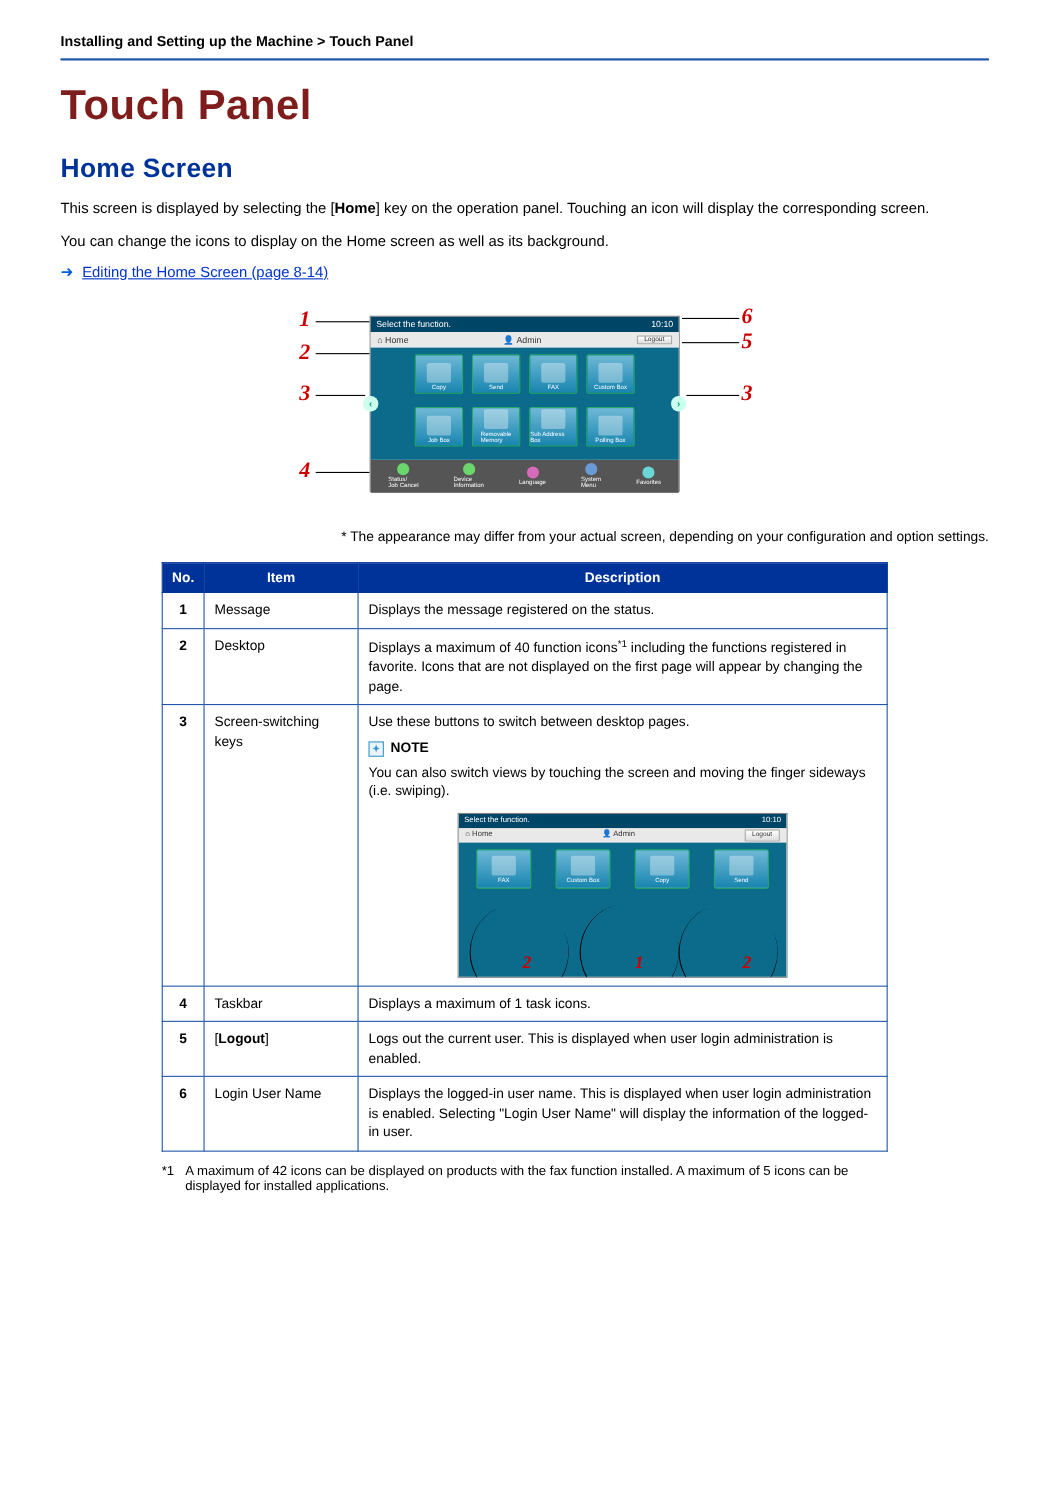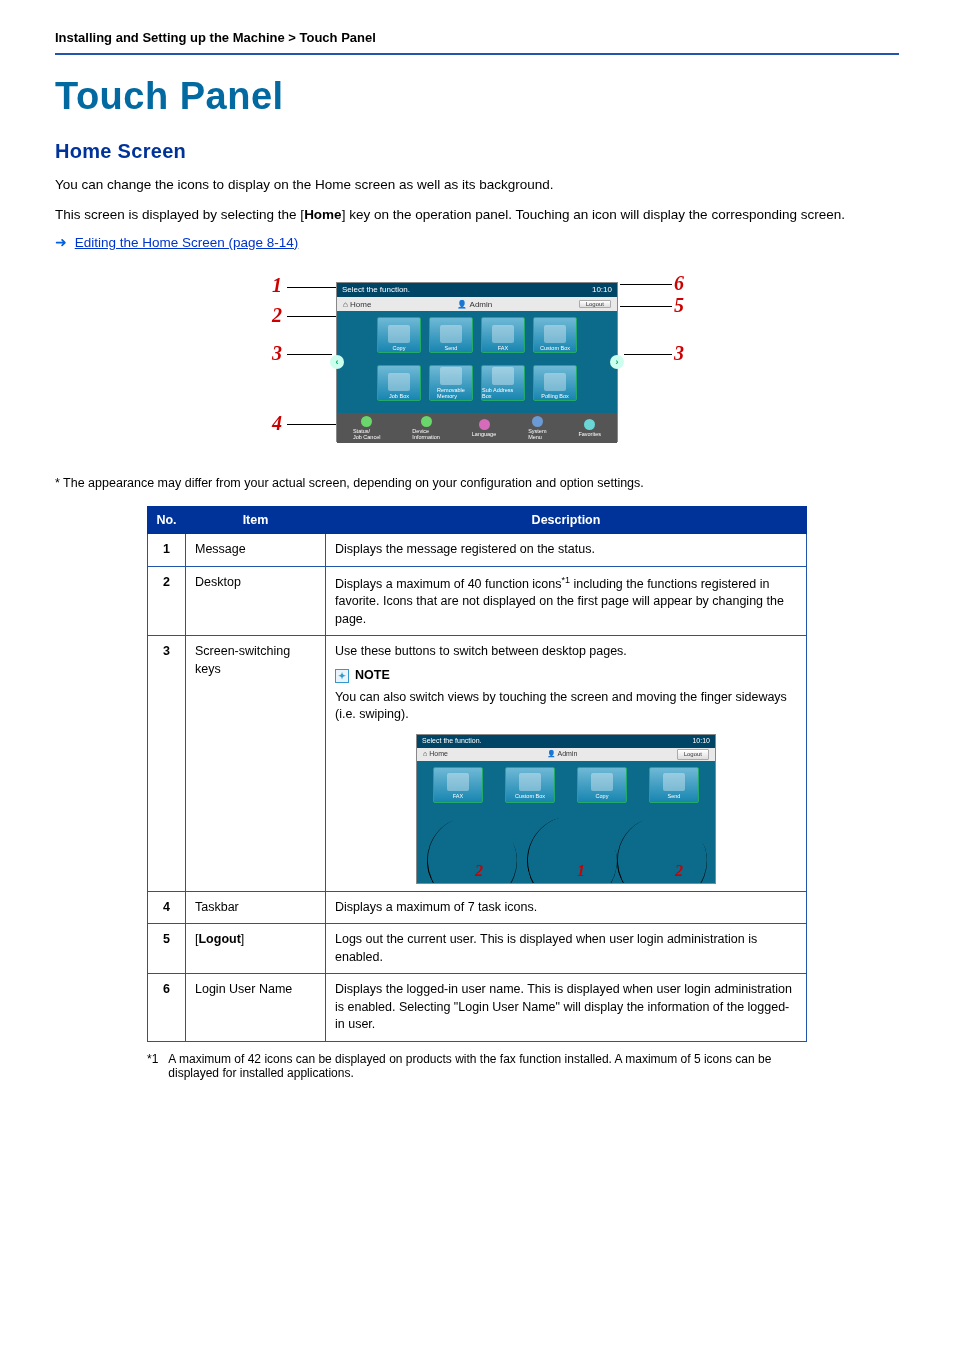--- a/index.html
+++ b/index.html
@@ -21,28 +21,28 @@
     }
     .hr {
       border: none;
       border-top: 2px solid #2255aa;
       margin-bottom: 20px;
     }
     .title-main {
       font-family: Arial, Helvetica, sans-serif;
       font-weight: 900;
       font-size: 38px;
-      color: #0369a1;
+      color: #7f1d1d;
       margin-bottom: 22px;
       letter-spacing: 0.5px;
     }
     .title-section {
       font-family: Arial, Helvetica, sans-serif;
       font-weight: 900;
-      font-size: 20px;
+      font-size: 24px;
       color: #003399;
       margin-bottom: 12px;
       letter-spacing: 0.3px;
     }
     .para {
       font-size: 13.5px;
       line-height: 1.45;
       margin-bottom: 10px;
     }
     .link-row {
@@ -77,21 +77,21 @@
     .s-mid { background:#0c6b8a; height:102px; position:relative; }
     .s-bot { background:#555; height:30px; display:flex; justify-content:space-around; align-items:center; }
     .appicon { width:44px; height:36px; background:linear-gradient(#6fb8d6,#1885b0); border:1px solid #2a6; border-radius:2px; display:inline-flex; flex-direction:column; align-items:center; justify-content:flex-end; font-size:5.5px; color:#fff; padding-bottom:1px; }
     .appicon .ic { width:22px; height:18px; background:rgba(255,255,255,0.35); border-radius:2px; margin-bottom:2px; }
     .approw { position:absolute; display:flex; gap:8px; justify-content:center; width:100%; }
     .navbtn { position:absolute; width:14px; height:14px; border-radius:50%; background:#cfe; color:#0a6; font-weight:bold; display:flex; align-items:center; justify-content:center; font-size:9px; top:44px; }
     .taskitem { display:flex; flex-direction:column; align-items:center; font-size:5.5px; color:#fff; }
     .taskitem .dot { width:11px; height:11px; border-radius:50%; background:#82d; margin-bottom:1px;}
     .logoutbtn{ font-size:6px; background:linear-gradient(#fff,#ddd); color:#333; border:1px solid #aaa; padding:0 6px; border-radius:1px;}
     .note-appearance {
-      text-align:left; font-size:12.5px; margin: 12px 0 16px 0;
+      text-align:right; font-size:12.5px; margin: 12px 0 16px 0;
     }
     table.data {
       border-collapse: collapse;
       margin: 0 auto;
       width: 660px;
       font-size: 12.5px;
     }
     table.data th {
       background: #003399; color:#fff; font-weight:bold;
       border:1px solid #003399; padding:6px 8px; text-align:center;
@@ -120,24 +120,24 @@
 </head>
 <body>
 
 <div class="page">
   <div class="breadcrumb">Installing and Setting up the Machine &gt; Touch Panel</div>
   <hr class="hr">
 
   <h1 class="title-main">Touch Panel</h1>
   <h2 class="title-section">Home Screen</h2>
 
-  <p class="para">You can change the icons to display on the Home screen as well as its background.</p>
   <p class="para">
     <span>This screen is displayed by selecting the [</span><b>Home</b><span>] key on the operation panel. Touching an icon will display the corresponding screen.</span>
   </p>
+  <p class="para">You can change the icons to display on the Home screen as well as its background.</p>
 
   <div class="link-row">
     <span class="arrow-icon">➜</span>
     <a href="#" class="link-text">Editing the Home Screen (page 8-14)</a>
   </div>
 
   <div class="diagram-wrap">
     <div class="diagram">
       <span class="callout-num" style="left:20px; top:12px;">1</span>
       <span class="callout-num" style="left:20px; top:42px;">2</span>
@@ -305,21 +305,21 @@
                 <span class="swipe-num" style="left:160px; bottom:2px;">1</span>
                 <span class="swipe-num" style="left:258px; bottom:2px;">2</span>
               </div>
             </div>
           </div>
         </td>
       </tr>
       <tr>
         <td class="no">4</td>
         <td class="item">Taskbar</td>
-        <td>Displays a maximum of 7 task icons.</td>
+        <td>Displays a maximum of 1 task icons.</td>
       </tr>
       <tr>
         <td class="no">5</td>
         <td class="item"><span>[</span><b>Logout</b><span>]</span></td>
         <td>Logs out the current user. This is displayed when user login administration is enabled.</td>
       </tr>
       <tr>
         <td class="no">6</td>
         <td class="item">Login User Name</td>
         <td>Displays the logged-in user name. This is displayed when user login administration is enabled. Selecting "Login User Name" will display the information of the logged-in user.</td>

